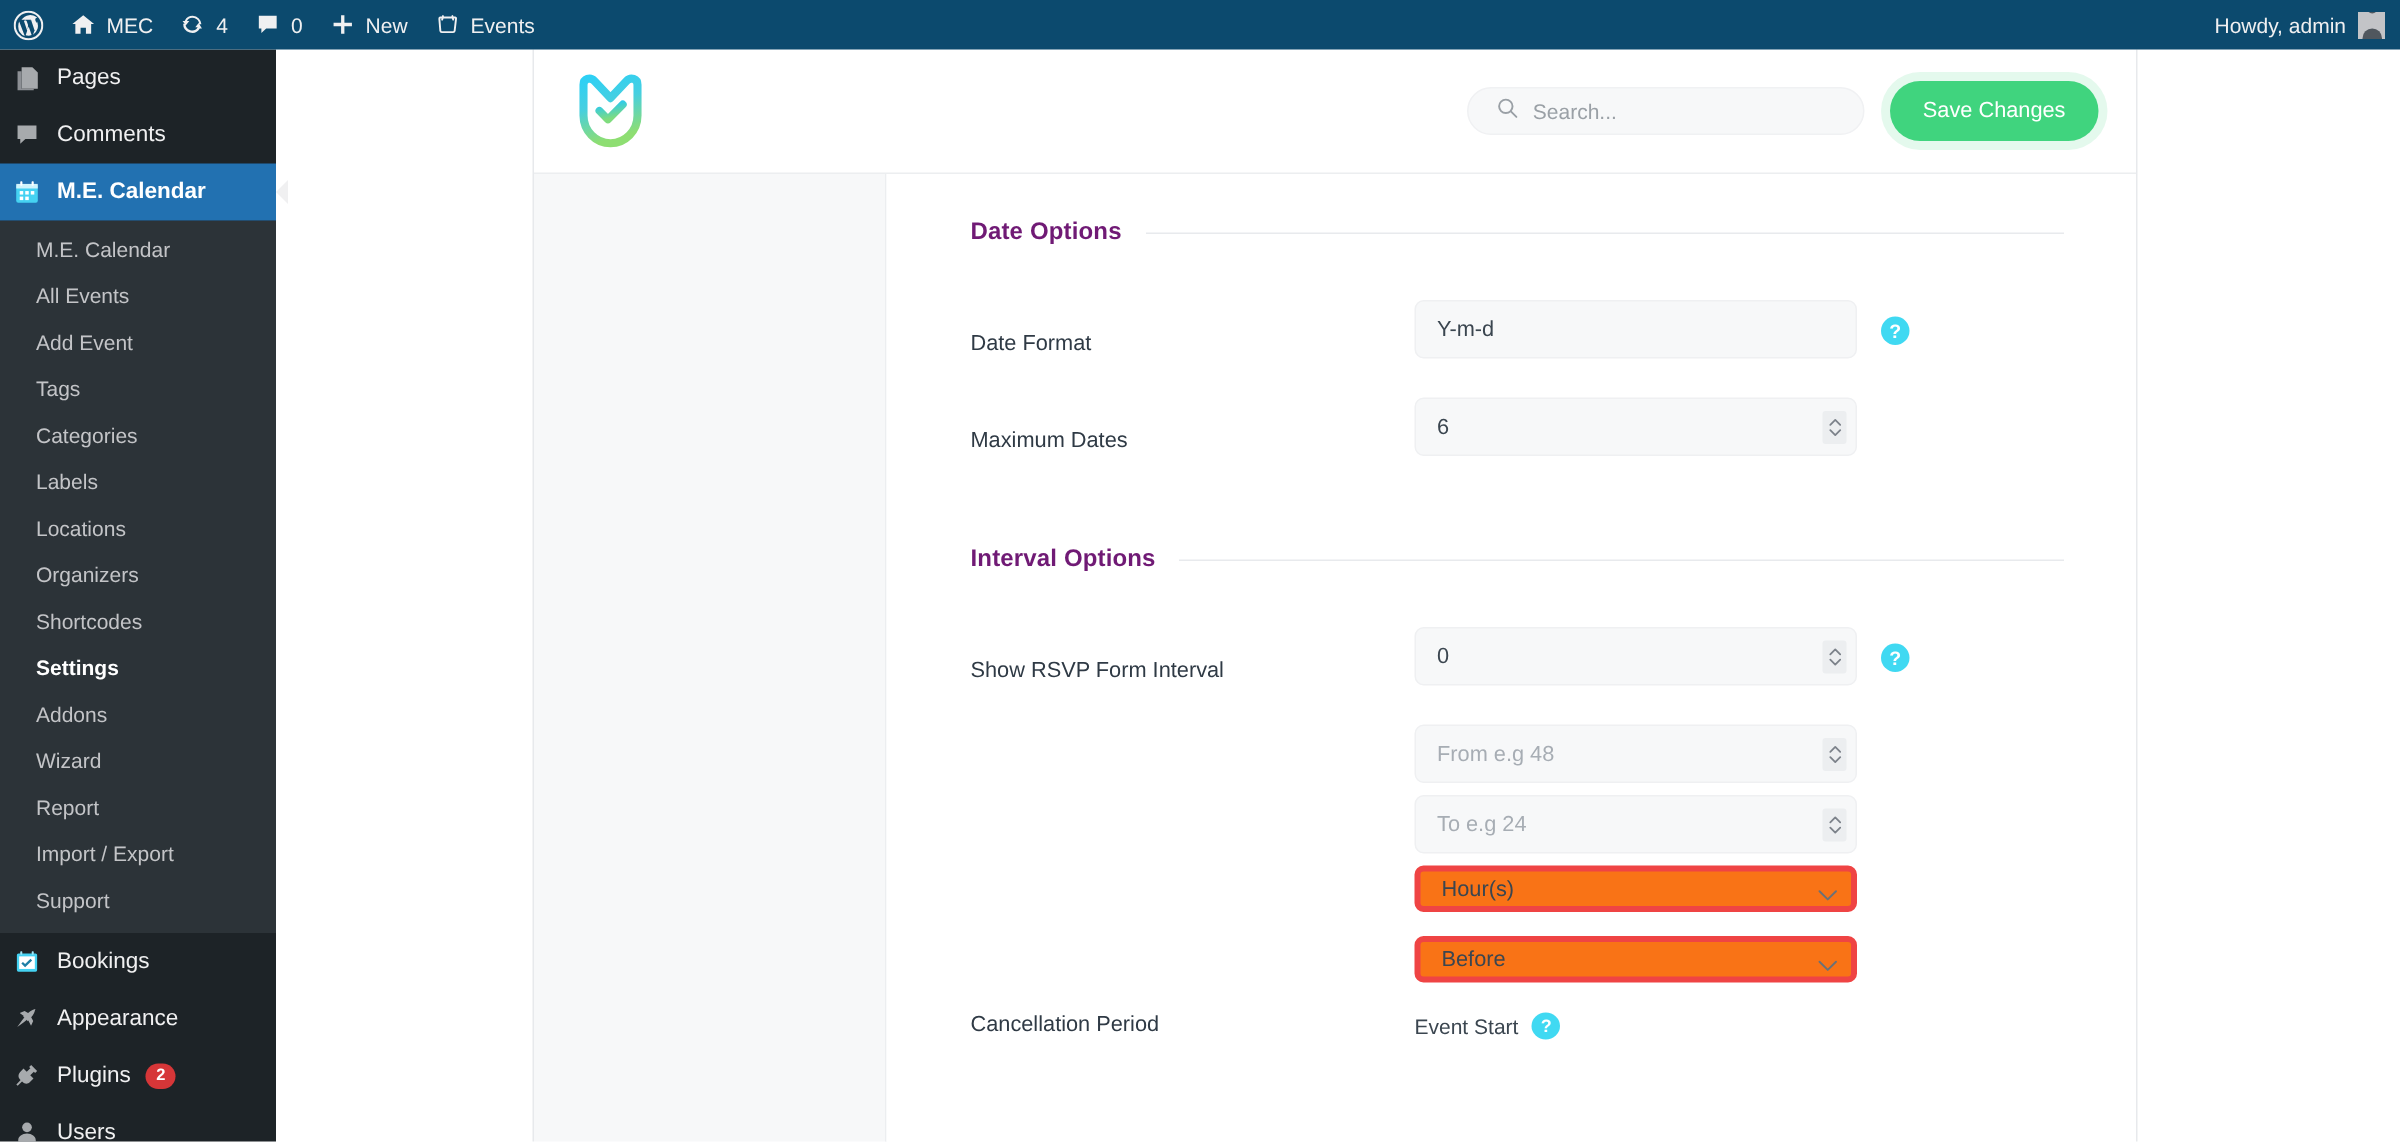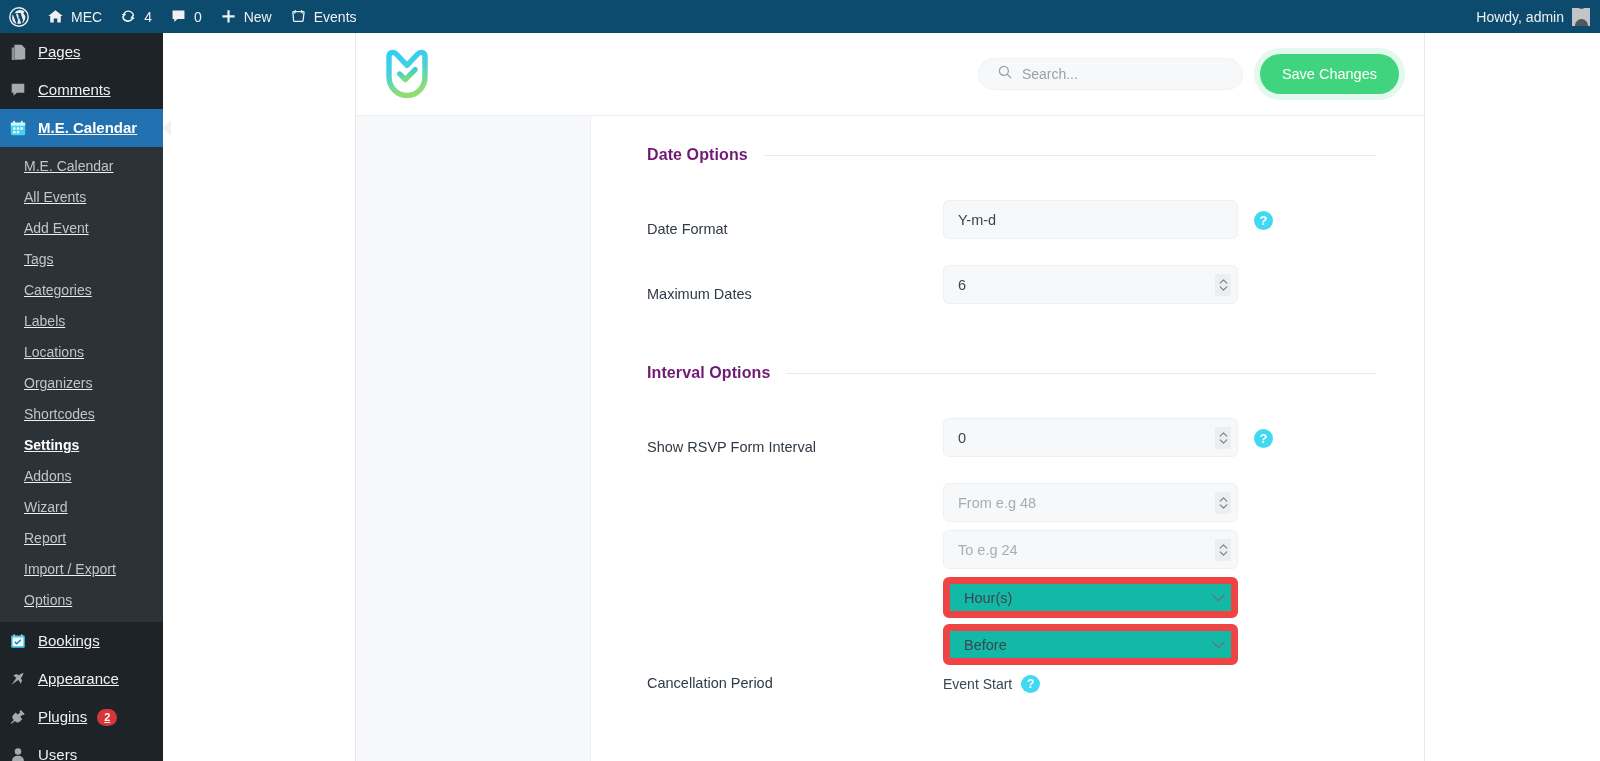--- a/index.html
+++ b/index.html
@@ -35,26 +35,25 @@
     overflow: hidden;
   }
   .avatar-head { width: 7px; height: 7px; border-radius: 50%; background: #50575e; position: relative; top: -6px; }
   .avatar-body { width: 13px; height: 7px; border-radius: 7px 7px 0 0; background: #50575e; position: absolute; bottom: 0; }
   .avatar-inner { position: relative; width: 18px; height: 18px; display:flex; align-items:flex-start; justify-content:center; }
   .num-badge { color: #f0f0f1; font-size: 14px; }
 
   
   #adminmenu {
     position: absolute; top: 33px; left: 0;
-    width: 163px; height: 728px;
+    width: 184px; height: 728px;
     background: #1d2327;
     color: #f0f0f1;
     font-size: 15px;
     z-index: 40;
-    text-decoration: underline;
   }
   .menu-top {
     position: relative;
     display: flex; align-items: center; gap: 10px;
     padding: 9px 0 9px 8px;
     color: #f0f0f1;
     line-height: 20px;
   }
   .menu-top .mi { width: 20px; height: 20px; display:flex; align-items:center; justify-content:center; flex: 0 0 20px; }
   .menu-top.current { background: #2271b1; color: #fff; font-weight: 600; }
@@ -180,23 +179,23 @@
     transform: translateY(-50%);
     width: 16px; height: 22px;
     background: #eceef0; border-radius: 2px;
     display: flex; flex-direction: column;
     align-items: center; justify-content: center; gap: 2px;
     cursor: pointer;
   }
   .sel-wrap { position: relative; width: 295px; height: 39px; }
   .sel-wrap select {
     -webkit-appearance: none; appearance: none;
-    width: 295px; height: 41px;
-    background: #14b8a6;
-    border: 7px solid #ef4444;
+    width: 295px; height: 31px;
+    background: #f97316;
+    border: 4px solid #ef4444;
     border-radius: 6px;
     padding: 0 34px 0 14px;
     font-family: "Liberation Sans", sans-serif;
     font-size: 14.5px; color: #3b4650;
     outline: none; cursor: pointer;
   }
   .sel-caret {
     position: absolute; right: 13px; top: 50%;
     transform: translateY(-50%);
     pointer-events: none;
@@ -335,21 +334,21 @@
     <a class="submenu-item">Categories</a>
     <a class="submenu-item">Labels</a>
     <a class="submenu-item">Locations</a>
     <a class="submenu-item">Organizers</a>
     <a class="submenu-item">Shortcodes</a>
     <a class="submenu-item current">Settings</a>
     <a class="submenu-item">Addons</a>
     <a class="submenu-item">Wizard</a>
     <a class="submenu-item">Report</a>
     <a class="submenu-item">Import / Export</a>
-    <a class="submenu-item">Options</a>
+    <a class="submenu-item">Support</a>
   </div>
 
   <div class="menu-top">
     <span class="mi">
       <svg width="18" height="18" viewBox="0 0 20 20">
         <rect x="2.5" y="4" width="15" height="13.5" rx="1.2" fill="#45d2f2"></rect>
         <rect x="4.2" y="6.2" width="11.6" height="9.3" fill="#ffffff"></rect>
         <path d="M6.4 10.9l2.2 2.2 4.6-4.5" fill="none" stroke="#1f7fa6" stroke-width="1.7"></path>
         <rect x="5" y="2.4" width="1.5" height="2.6" rx=".5" fill="#9fe6f7"></rect>
         <rect x="13.5" y="2.4" width="1.5" height="2.6" rx=".5" fill="#9fe6f7"></rect>

